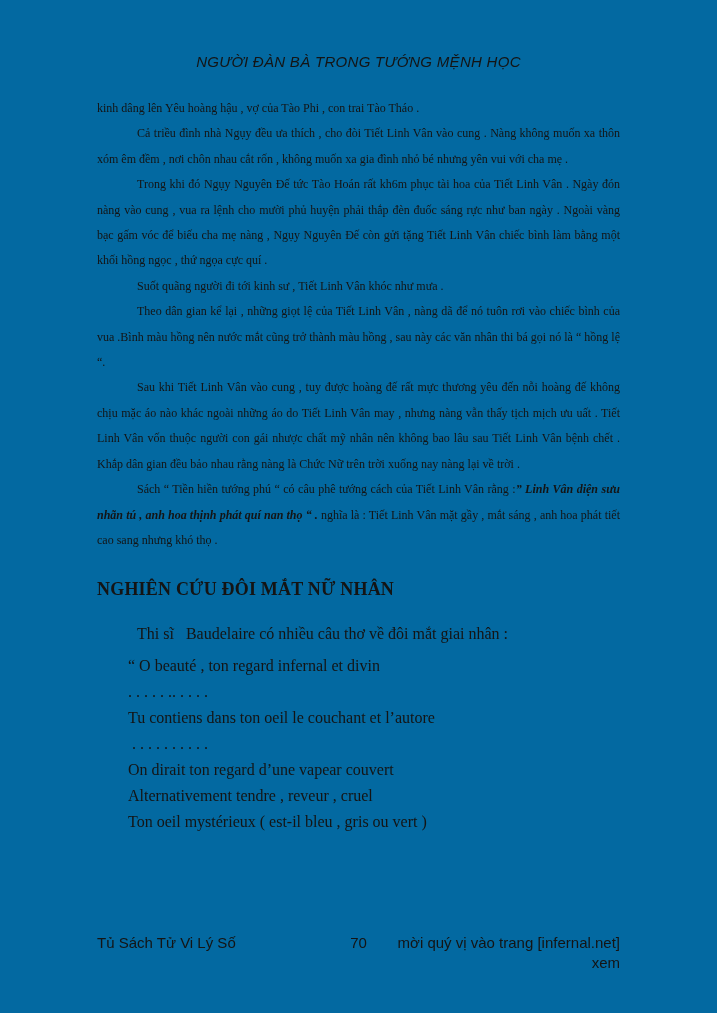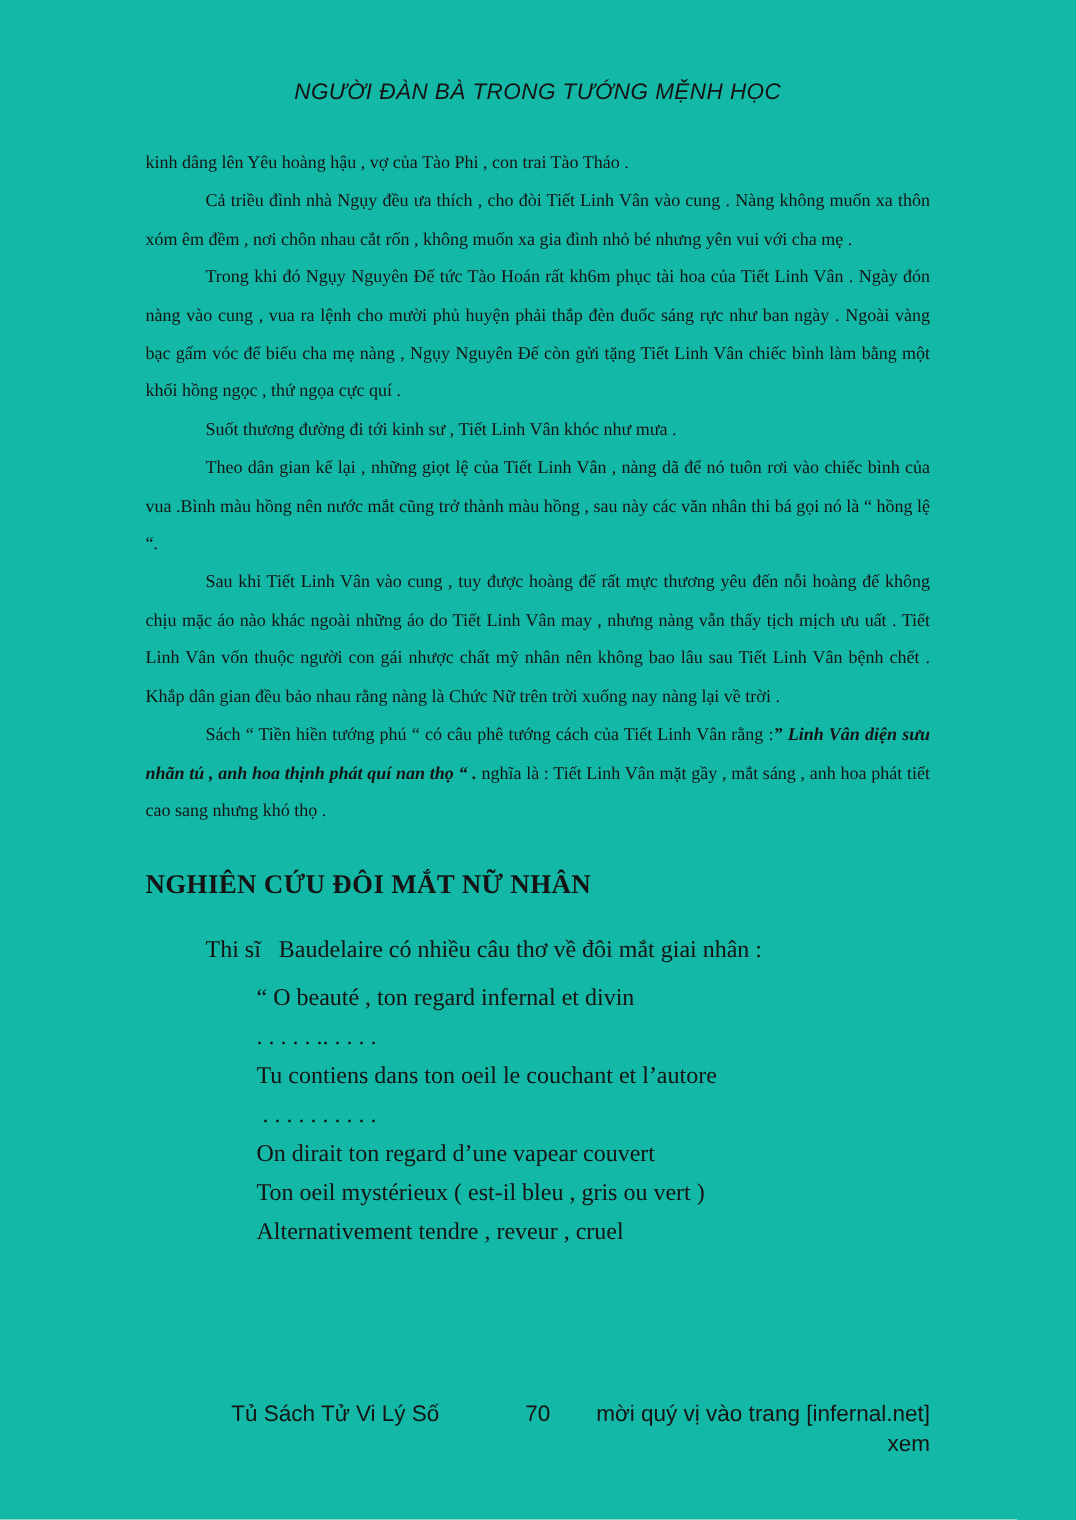--- a/index.html
+++ b/index.html
@@ -5,21 +5,21 @@
   html, body {
     margin: 0;
     padding: 0;
     background: #e8e8e8;
   }
   .page {
     position: relative;
     width: 717px;
     height: 1013px;
     margin: 0 auto;
-    background: #14b8a6;
+    background: #0369a1;
     color: #141414;
     overflow: hidden;
   }
   .content {
     position: absolute;
     left: 97px;
     top: 52px;
     width: 523px;
   }
   .running-header {
@@ -58,69 +58,69 @@
     font-size: 16px;
     line-height: 25.4px;
     text-indent: 40px;
     white-space: pre-wrap;
     margin: 0 0 6px 0;
   }
   .poem .poem-line {
     font-family: "Liberation Serif", serif;
     font-size: 16px;
     line-height: 26px;
-    margin-left: 74px;
+    margin-left: 31px;
     white-space: pre-wrap;
   }
   .footer {
     position: absolute;
     left: 97px;
     top: 933px;
     width: 523px;
     display: grid;
     grid-template-columns: 1fr auto 1fr;
     align-items: baseline;
     font-family: "Liberation Sans", sans-serif;
     font-size: 15px;
     line-height: 20px;
   }
-  .footer .f-left  { text-align: center; }
+  .footer .f-left  { text-align: left; }
   .footer .f-mid   { text-align: center; }
   .footer .f-right { text-align: right; }
 </style>
 </head>
 <body>
 
 <div class="page">
   <div class="content">
 
     <div class="running-header">NGƯỜI ĐÀN BÀ TRONG TƯỚNG MỆNH HỌC</div>
 
     <div class="body-text">
       <p>kinh dâng lên Yêu hoàng hậu , vợ của Tào Phi , con trai Tào Tháo .</p>
       <p class="indent">Cả triều đình nhà Ngụy đều ưa thích , cho đòi Tiết Linh Vân vào cung . Nàng không muốn xa thôn xóm êm đềm , nơi chôn nhau cắt rốn , không muốn xa gia đình nhỏ bé nhưng yên vui với cha mẹ .</p>
       <p class="indent">Trong khi đó Ngụy Nguyên Đế tức Tào Hoán rất kh6m phục tài hoa của Tiết Linh Vân . Ngày đón nàng vào cung , vua ra lệnh cho mười phủ huyện phải thắp đèn đuốc sáng rực như ban ngày . Ngoài vàng bạc gấm vóc để biếu cha mẹ nàng , Ngụy Nguyên Đế còn gửi tặng Tiết Linh Vân chiếc bình làm bằng một khối hồng ngọc , thứ ngọa cực quí .</p>
-      <p class="indent">Suốt thương đường đi tới kinh sư , Tiết Linh Vân khóc như mưa .</p>
+      <p class="indent">Suốt quãng người đi tới kinh sư , Tiết Linh Vân khóc như mưa .</p>
       <p class="indent">Theo dân gian kể lại , những giọt lệ của Tiết Linh Vân , nàng dã để nó tuôn rơi vào chiếc bình của vua .Bình màu hồng nên nước mắt cũng trở thành màu hồng , sau này các văn nhân thi bá gọi nó là “ hồng lệ “.</p>
       <p class="indent">Sau khi Tiết Linh Vân vào cung , tuy được hoàng đế rất mực thương yêu đến nỗi hoàng đế không chịu mặc áo nào khác ngoài những áo do Tiết Linh Vân may , nhưng nàng vẫn thấy tịch mịch ưu uất . Tiết Linh Vân vốn thuộc người con gái nhược chất mỹ nhân nên không bao lâu sau Tiết Linh Vân bệnh chết . Khắp dân gian đều bảo nhau rằng nàng là Chức Nữ trên trời xuống nay nàng lại về trời .</p>
       <p class="indent"><span>Sách “ Tiền hiền tướng phú “ có câu phê tướng cách của Tiết Linh Vân rằng :</span><span class="italic-seg">” Linh Vân diện sưu nhãn tú , anh hoa thịnh phát quí nan thọ “ . </span><span>nghĩa là : Tiết Linh Vân mặt gầy , mắt sáng , anh hoa phát tiết cao sang nhưng khó thọ .</span></p>
     </div>
 
     <h2 class="section-heading">NGHIÊN CỨU ĐÔI MẮT NỮ NHÂN</h2>
 
     <p class="poem-intro">Thi sĩ   Baudelaire có nhiều câu thơ về đôi mắt giai nhân :</p>
 
     <div class="poem">
       <div class="poem-line">“ O beauté , ton regard infernal et divin</div>
       <div class="poem-line">. . . . . .. . . . .</div>
       <div class="poem-line">Tu contiens dans ton oeil le couchant et l’autore</div>
       <div class="poem-line"> . . . . . . . . . .</div>
       <div class="poem-line">On dirait ton regard d’une vapear couvert</div>
+      <div class="poem-line">Alternativement tendre , reveur , cruel</div>
       <div class="poem-line">Ton oeil mystérieux ( est-il bleu , gris ou vert )</div>
-      <div class="poem-line">Alternativement tendre , reveur , cruel</div>
     </div>
 
   </div>
 
   <div class="footer">
     <span class="f-left">Tủ Sách Tử Vi Lý Số</span>
     <span class="f-mid">70</span>
     <span class="f-right">mời quý vị vào trang [infernal.net] xem</span>
   </div>
 </div>

